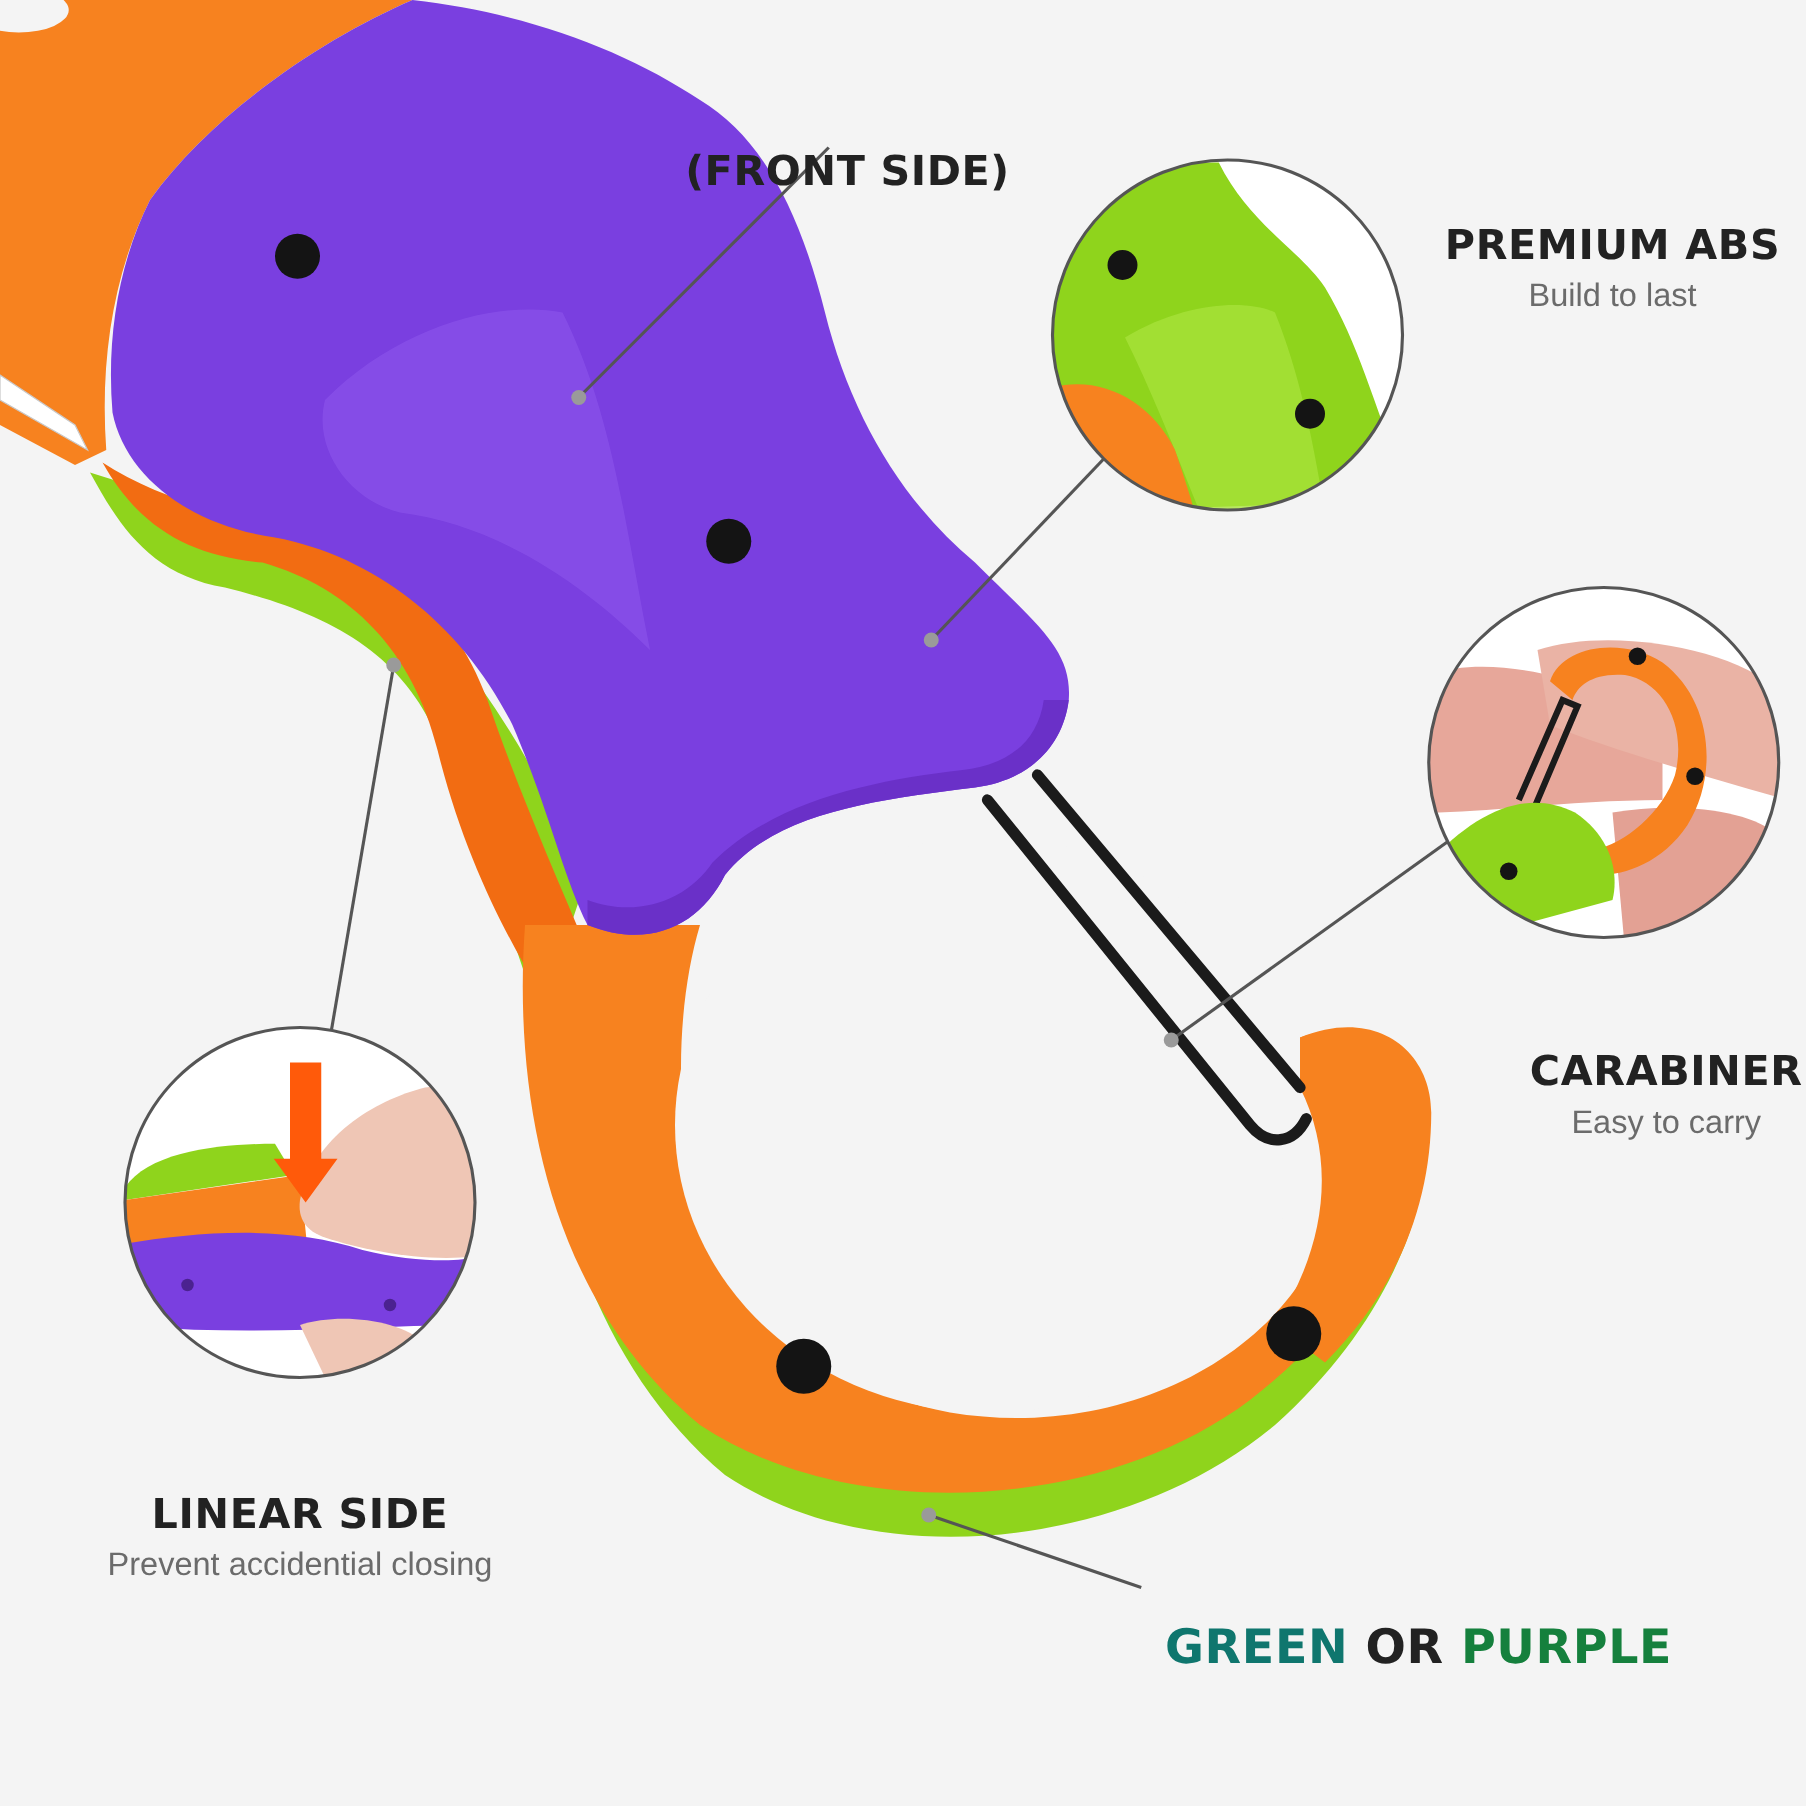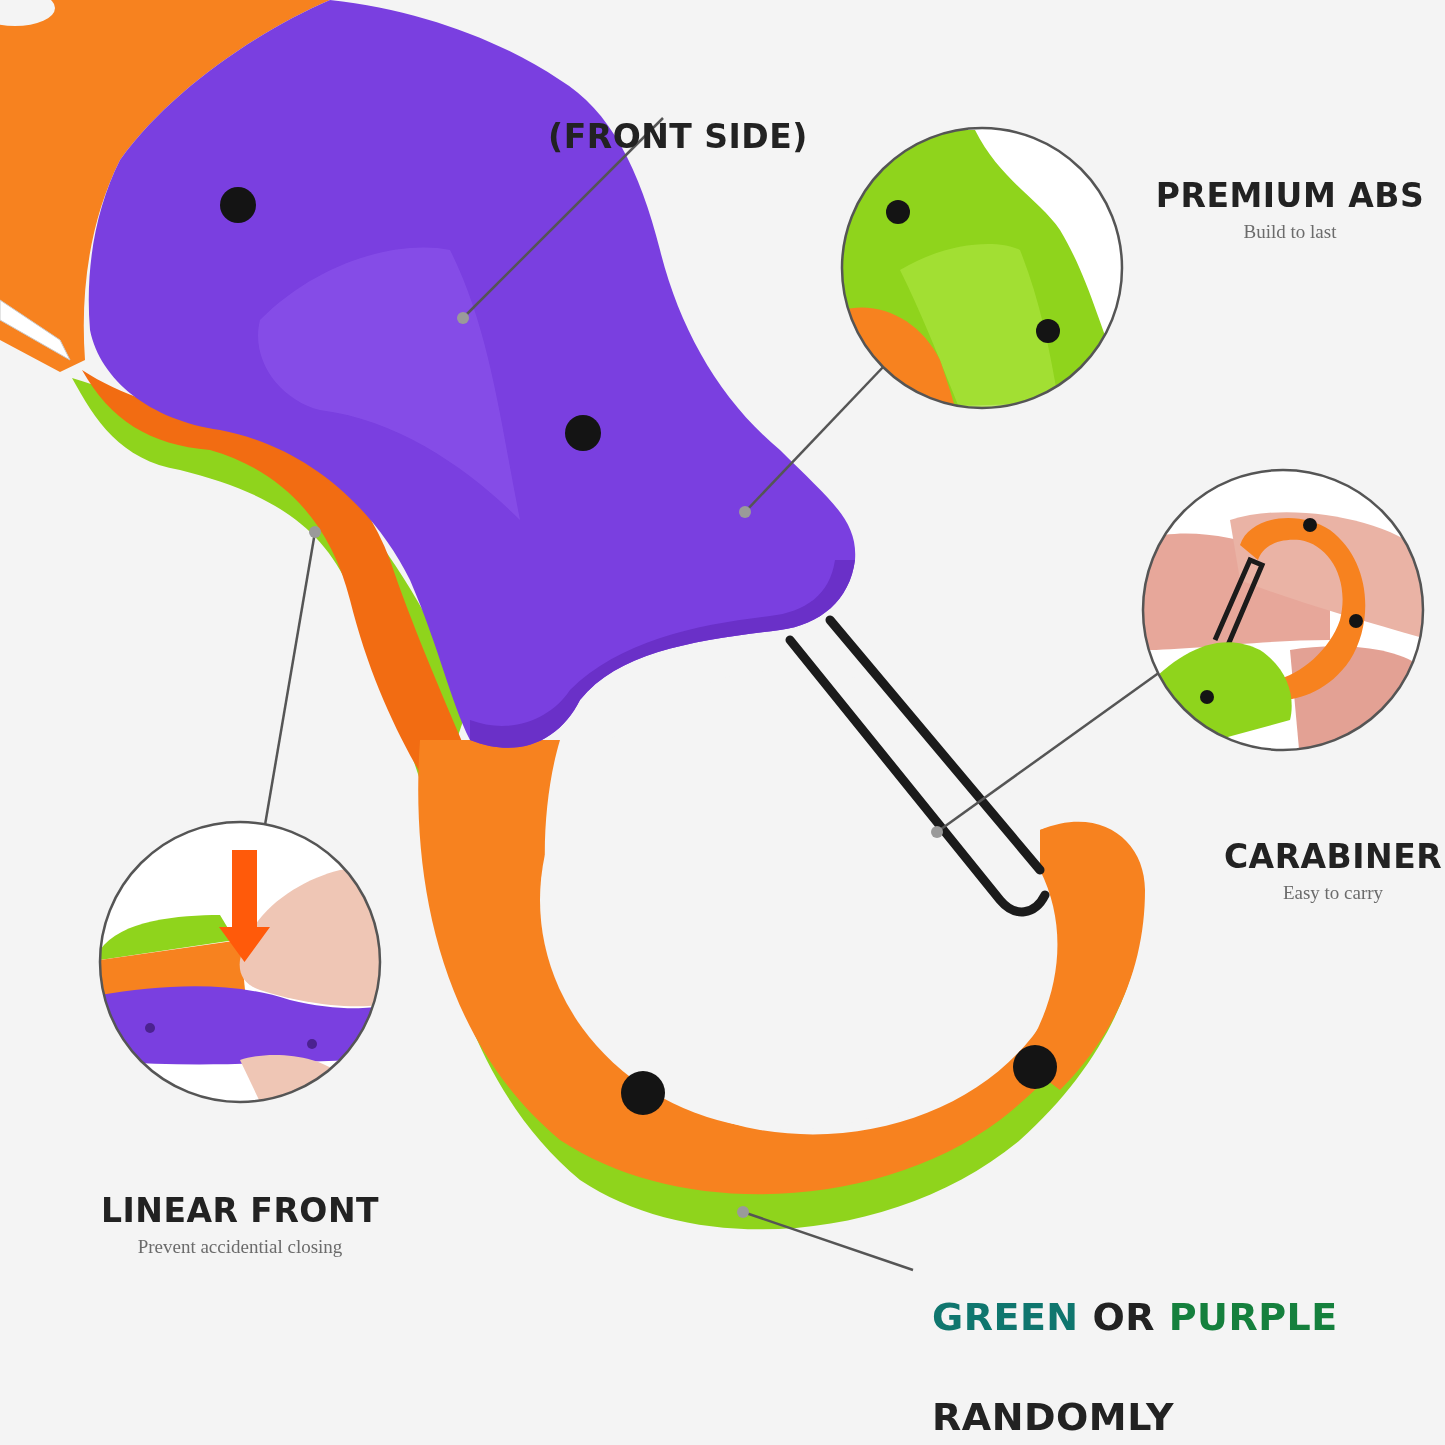--- a/index.html
+++ b/index.html
@@ -9,22 +9,22 @@
       font-family: "Liberation Sans", "DejaVu Sans", sans-serif;
     }
     #art { position: absolute; left: 0; top: 0; width: 1445px; height: 1445px; }
     .label { position: absolute; text-align: center; color: #222222; }
     .title {
       font-family: "DejaVu Sans", sans-serif;
       font-weight: bold; font-size: 33px; letter-spacing: 0.5px; line-height: 1.45;
       color: #222222; white-space: nowrap; margin-top: 47px;
     }
     .sub {
-      font-family: Liberation Serif, serif;
-      font-size: 19px; color: #6b6b6b; line-height: 1.3; white-space: nowrap;
+      font-family: Liberation Sans, sans-serif;
+      font-size: 26px; color: #6b6b6b; line-height: 1.3; white-space: nowrap;
     }
     #front-label { left: 528px; top: 66px; width: 300px; }
     #back-label { left: 1140px; top: 176px; width: 300px; }
     #carabiner-label { left: 1198px; top: 786px; width: 270px; }
     #lock-label { left: 20px; top: 1140px; width: 440px; }
     #color-label { left: 932px; top: 1244px; text-align: left; }
     #color-label .title { font-size: 38px; line-height: 1.4; }
     .green-text { color: #0f766e; }
     .purple-text { color: #15803d; }
   </style>
@@ -144,20 +144,19 @@
   <div class="title" style="margin-top:-4px;">PREMIUM ABS</div>
   <div class="sub">Build to last</div>
 </div>
 
 <div id="carabiner-label" class="label">
   <div class="title">CARABINER</div>
   <div class="sub">Easy to carry</div>
 </div>
 
 <div id="lock-label" class="label">
-  <div class="title">LINEAR FRONT</div>
+  <div class="title">LINEAR SIDE</div>
   <div class="sub">Prevent accidential closing</div>
 </div>
 
 <div id="color-label" class="label">
   <div class="title"><span class="green-text">GREEN</span><span style="white-space:pre;"> OR </span><span class="purple-text">PURPLE</span></div>
-  <div class="title">RANDOMLY</div>
 </div>
 
 </body></html>

